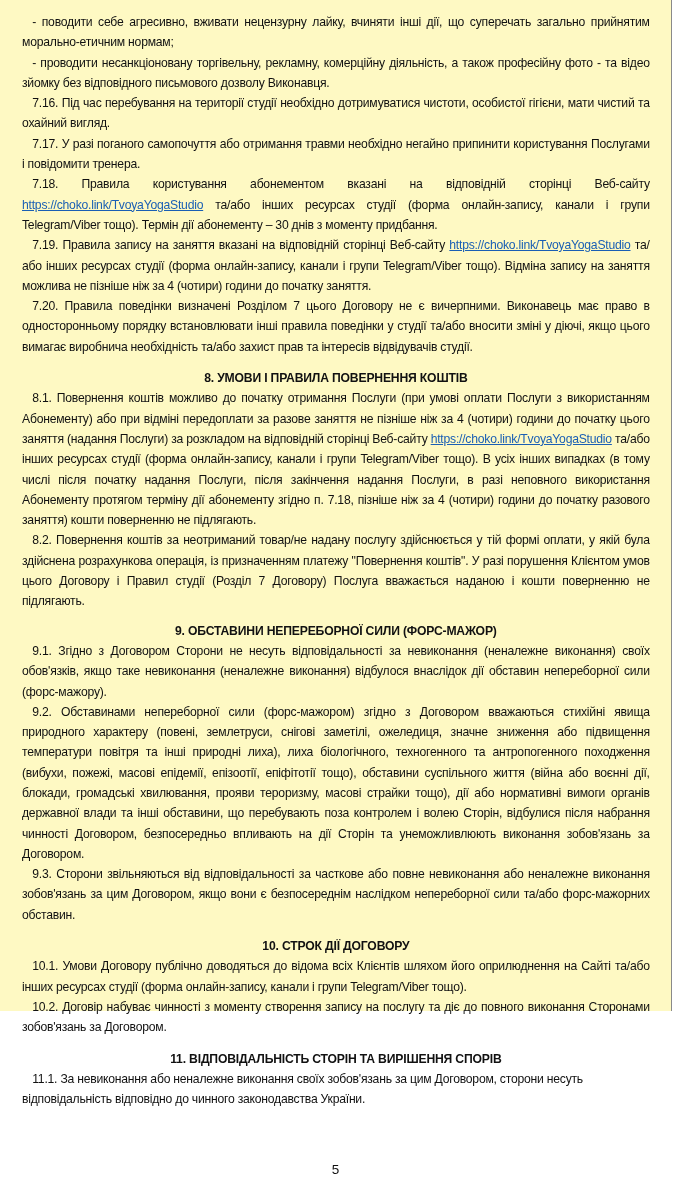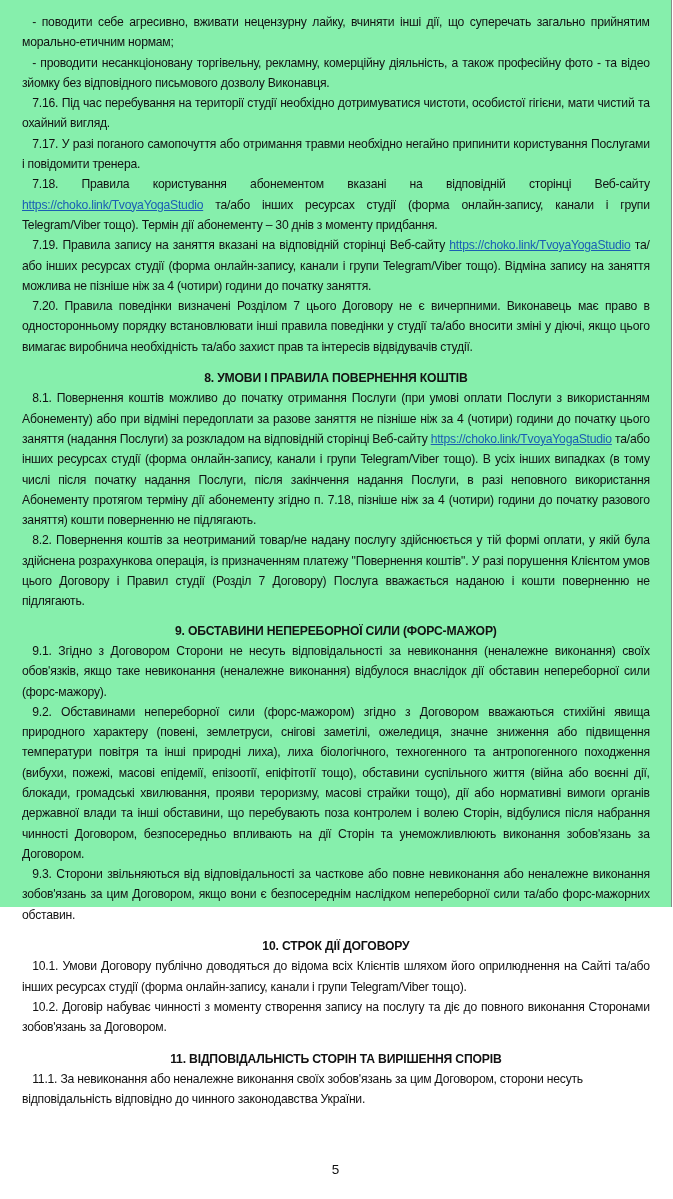--- a/index.html
+++ b/index.html
@@ -1,19 +1,19 @@
 <!DOCTYPE html>
 <html><head>
 <meta charset="utf-8">
 <style>
   html, body { margin: 0; padding: 0; background: #ffffff; }
   body { width: 673px; height: 1199px; overflow: hidden; position: relative; }
   .page {
-    position: absolute; left: 0; top: 0; width: 671px; height: 907px;
-    border-right: 1px solid #8a8a8a; background: #86efac;
+    position: absolute; left: 0; top: 0; width: 671px; height: 1011px;
+    border-right: 1px solid #8a8a8a; background: #fef9c3;
   }
   .content {
     position: absolute; left: 22px; top: 12px; width: 628px;
     font-family: "Liberation Sans", sans-serif;
     font-size: 13.1px; line-height: 20.3px; color: #111;
     letter-spacing: -0.25px;
     transform: scaleX(0.93); transform-origin: left top;
     width: 675px;
   }
   .p { text-indent: 11px; text-align: justify; margin: 0; }

